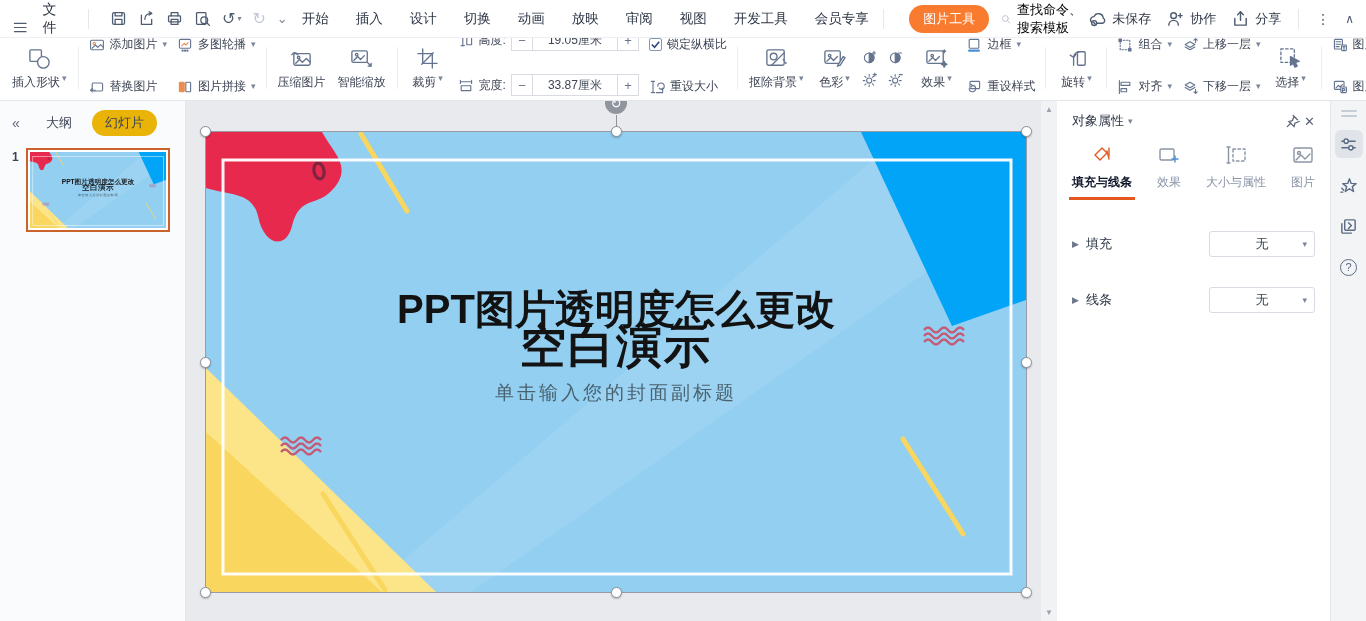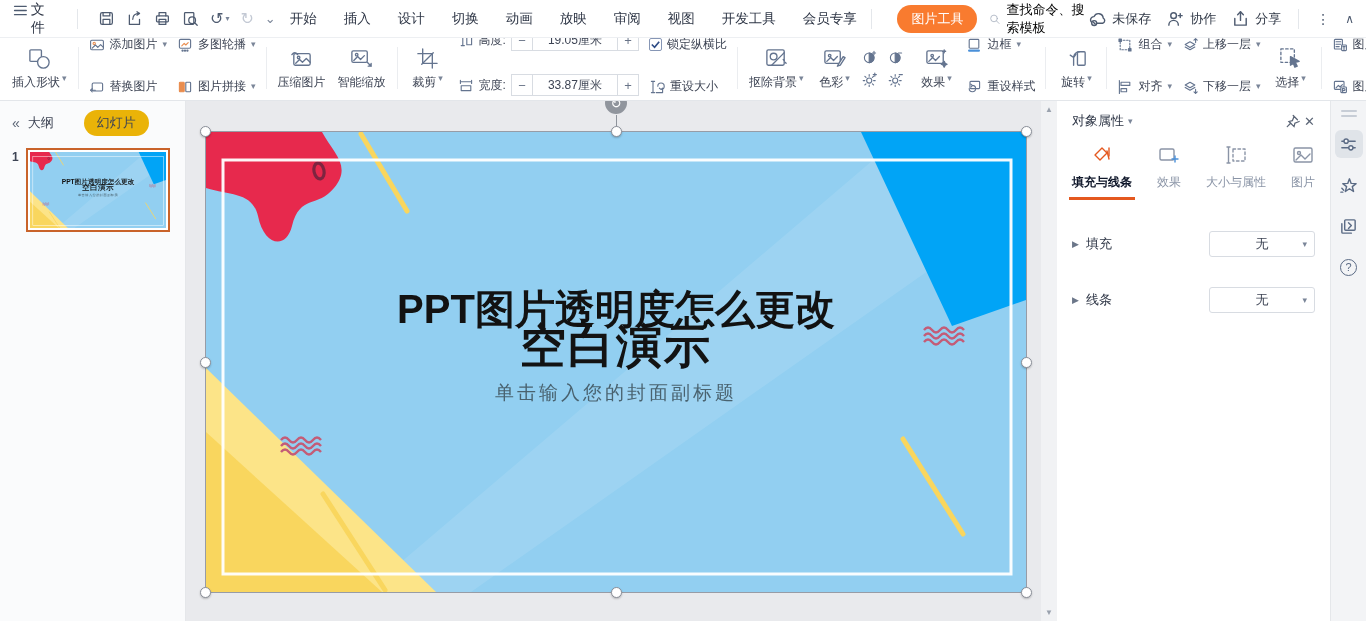--- a/index.html
+++ b/index.html
@@ -2,21 +2,21 @@
 <html style="--background: #92CFF1; --corner_blue: #01A4F6; --blob_red: #E7294D; --triangle_yellow: #F9D65E; --pale_yellow: #FCE488; --wave_red: #C45C77; --ring_red: #7E2440;"><head>
 <meta charset="utf-8">
 <style>
 *{margin:0;padding:0;box-sizing:border-box}
 body{font-family:"Liberation Sans","DejaVu Sans",sans-serif;background:#fff}
 .app{position:relative;width:1366px;height:621px;background:#fff;overflow:hidden;color:#3D4454;font-size:12px}
 
 
 .topbar{position:absolute;top:0;left:0;right:0;height:38px;display:flex;align-items:center;padding:0 12px;background:#fff;border-bottom:1px solid #EDEFF2}
 .tb-grp{display:flex;align-items:center;gap:11px}
-.filebtn{display:flex;align-items:flex-start;gap:2px;font-size:14px;color:#2E3646}
+.filebtn{display:flex;align-items:flex-end;gap:14px;font-size:14px;color:#2E3646}
 .tb-ic{width:19px;height:19px;stroke:#4E5B70;fill:none;stroke-width:1.5;stroke-linecap:round;stroke-linejoin:round}
 .uglyph{font-size:16px;color:#4E5B70;line-height:1}
 .uglyph.dis{color:#C3C9D4}
 .smallcaret{font-size:8px;color:#7A8598}
 .vdiv{width:1px;height:20px;background:#E4E7EB;margin:0 10px}
 .menu-tabs{display:flex;gap:27px;margin-left:14px;font-size:13.5px;color:#2E3646}
 .tab{cursor:pointer;white-space:nowrap}
 .pill{background:#F97B2F;color:#fff;padding:5px 14px;border-radius:14px;font-size:13px;margin-left:16px;white-space:nowrap}
 .search{display:flex;align-items:center;gap:6px;color:#000000;font-size:13px;margin-left:12px}
 .right-grp{margin-left:auto;display:flex;align-items:center;gap:15px;font-size:13px;color:#333B49;white-space:nowrap}
@@ -40,21 +40,21 @@
 .checkbox{width:13px;height:13px;border:1px solid #8696B5;border-radius:2px;display:flex;align-items:center;justify-content:center;background:#fff;flex:none}
 .grid2{display:grid;grid-template-columns:20px 20px;gap:6px 6px;align-content:center;padding:0 3px;flex:none}
 
 
 .content{position:absolute;top:101px;left:0;right:0;bottom:0;display:flex}
 
 
 .leftpanel{width:186px;background:#FAFBFC;border-right:1px solid #E5E7EA;flex:none}
 .lp-head{display:flex;align-items:center;padding:9px 10px 4px 12px}
 .lp-collapse{font-size:14px;color:#5B6576}
-.lp-tabs{flex:1;display:flex;justify-content:flex-start;align-items:center;gap:22px;font-size:13px;color:#3D4454}
+.lp-tabs{flex:1;display:flex;justify-content:center;align-items:center;gap:12px;font-size:13px;color:#3D4454}
 .lp-tab{padding:4px 8px}
 .lp-tab.active{background:#eab308;border-radius:13px;padding:4px 13px}
 .thumb-row{display:flex;margin-top:8px;padding-left:12px}
 .thumb-num{font-size:12px;color:#3D4454;margin-right:7px;margin-top:2px;font-weight:bold}
 .thumb-sel{border:2px solid #C9632A;background:#fff;padding:2px;flex:none}
 .thumb-box{position:relative;width:136px;height:76px;overflow:hidden}
 .thumb-stage{transform:scale(0.1659);transform-origin:0 0}
 
 
 .canvas{flex:1;position:relative;background:#E9EAED;overflow:hidden}

